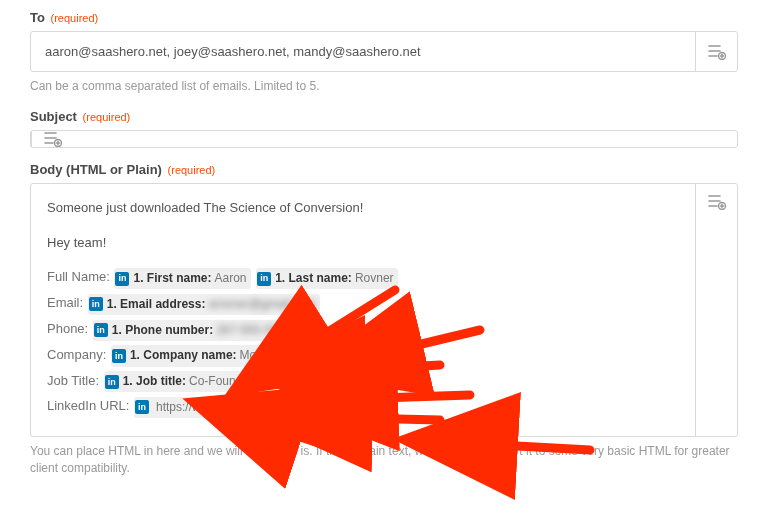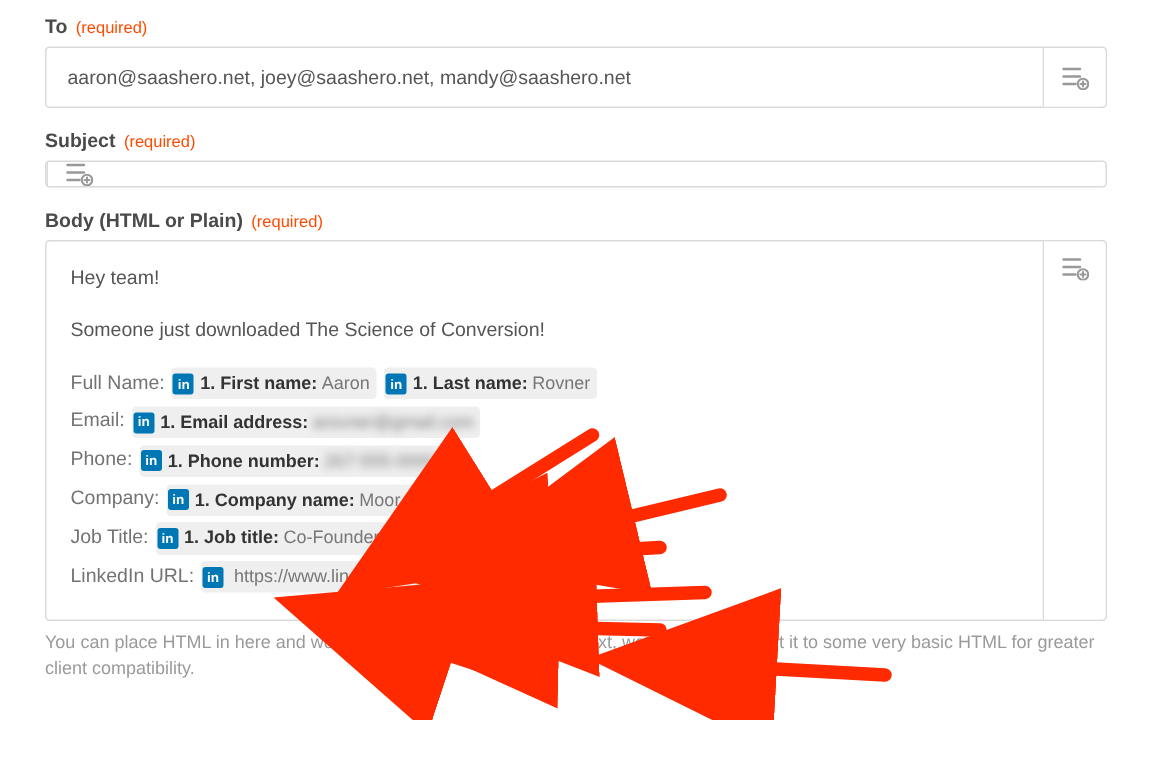--- a/index.html
+++ b/index.html
@@ -117,20 +117,21 @@
           <line x1="1" y1="2" x2="12" y2="2"></line>
             <line x1="1" y1="7" x2="12" y2="7"></line>
             <line x1="1" y1="12" x2="9" y2="12"></line>
         </g>
         <circle cx="14" cy="12" r="3.5" fill="none" stroke="#999" stroke-width="1.4"></circle>
         <line x1="14" y1="10.3" x2="14" y2="13.7" stroke="#999" stroke-width="1.4" stroke-linecap="round"></line>
         <line x1="12.3" y1="12" x2="15.7" y2="12" stroke="#999" stroke-width="1.4" stroke-linecap="round"></line>
       </svg>
     </div>
   </div>
+  <div class="help-text">Can be a comma separated list of emails. Limited to 5.</div>
 </div>
 
 <div class="field-group">
   <div class="field-label">
     <span>Subject</span>
     <span class="required">(required)</span>
   </div>
   <div class="input-wrap">
     <div class="action-btn">
       <svg width="18" height="16" viewBox="0 0 18 16">
@@ -147,22 +148,22 @@
   </div>
 </div>
 
 <div class="field-group" style="margin-bottom:6px;">
   <div class="field-label">
     <span>Body (HTML or Plain)</span>
     <span class="required">(required)</span>
   </div>
   <div class="input-wrap tall">
     <div class="body-area">
+      <p>Someone just downloaded The Science of Conversion!</p>
       <p>Hey team!</p>
-      <p>Someone just downloaded The Science of Conversion!</p>
 
       <div class="info-row">
         <span class="info-label">Full Name:</span>
         <span class="token">
           <span class="li-badge">in</span>
           <span class="token-key">1. First name:</span>
           <span class="token-val">Aaron</span>
         </span>
         <span class="token">
           <span class="li-badge">in</span>

